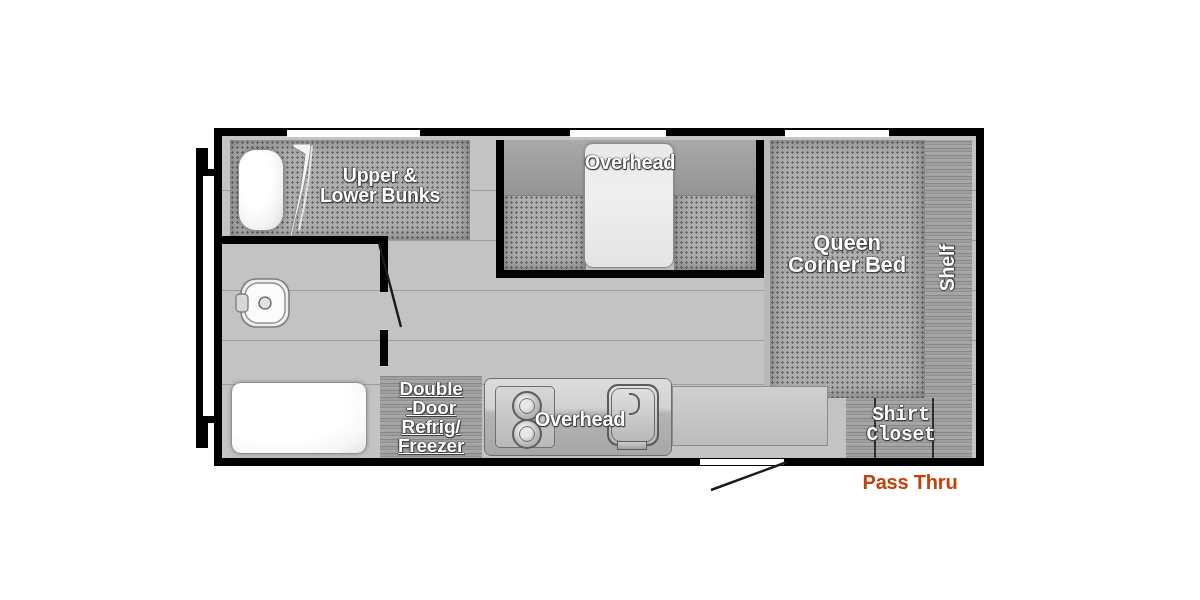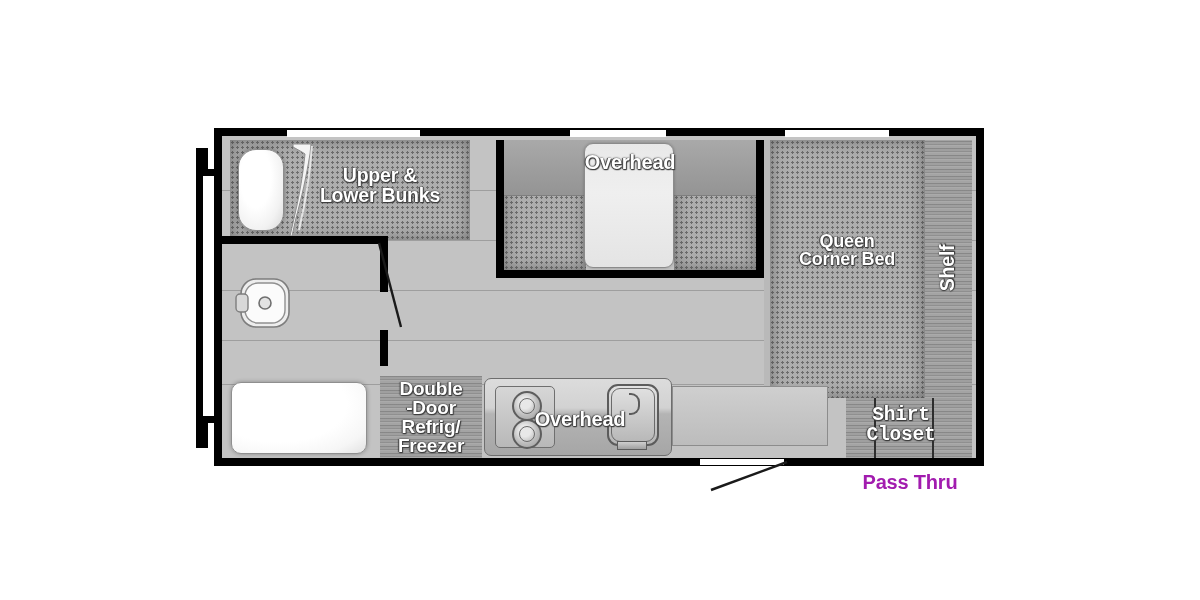--- a/index.html
+++ b/index.html
@@ -134,21 +134,21 @@
 
   #counter{left:672px;top:386px;width:156px;height:60px;
     background:linear-gradient(180deg,#cfcfcf,#bcbcbc);border:1px solid #8c8c8c;}
 
   #shirt{left:846px;top:398px;width:126px;height:60px;}
   .shirt-div{position:absolute;top:0;width:1.5px;height:60px;background:#2e2e2e;}
 
   
   #passthru-slot{left:700px;top:459px;width:84px;height:6px;background:#fff;}
   #passthru-line{left:707px;top:462px;width:80px;height:28px;}
-  #passthru-lbl{color:#a21caf;text-shadow:none;}
+  #passthru-lbl{color:#c2410c;text-shadow:none;}
 
   svg{display:block;overflow:visible;}
 </style>
 </head>
 <body>
 
 <div id="stage">
 
   <div class="abs" id="shell"></div>
   <div class="abs floor" id="interior">
@@ -210,39 +210,39 @@
     <div class="abs" id="din-oh"></div>
     <div class="abs" id="din-table"></div>
   </div>
   <div class="lbl" style="left:512px;top:152px;width:236px;font-size:20px;">Overhead</div>
 
   <div class="abs" id="bedwall"></div>
   <div class="abs dots dots-sh" id="bed"></div>
   <div class="abs" id="bed-sep"></div>
   <div class="abs wood" id="shelf"></div>
 
-  <div class="lbl" style="left:777px;top:232px;width:140px;font-size:18px;">Queen
+  <div class="lbl" style="left:777px;top:232px;width:140px;font-size:22px;">Queen
 Corner Bed</div>
   <div class="lbl" id="shelf-lbl" style="left:908px;top:258px;width:80px;font-size:19.5px;">Shelf</div>
 
   <div class="abs" id="kitch-wrap">
     <div class="abs wood" id="fridge"></div>
 
     <div class="abs" id="galley">
       <div class="abs" id="stove">
         <div class="burner" style="left:16px;top:4px;"></div>
         <div class="burner" style="left:16px;top:32px;"></div>
       </div>
       <div class="abs" id="sink"></div>
       <div class="abs" id="sink2"></div>
       <div class="abs" id="faucet"></div>
       <div class="abs" id="faucet-base"></div>
     </div>
   </div>
-  <div class="lbl" style="left:381px;top:379px;width:100px;font-size:19px;line-height:1.0;">Double
+  <div class="lbl" style="left:381px;top:379px;width:100px;font-size:19px;line-height:1.0;text-decoration:underline;">Double
 -Door
 Refrig/
 Freezer</div>
   <div class="lbl" style="left:500px;top:409px;width:160px;font-size:20px;">Overhead</div>
 
   <div class="abs" id="counter"></div>
 
   <div class="abs wood" id="shirt">
     <div class="shirt-div" style="left:28px;"></div>
     <div class="shirt-div" style="left:86px;"></div>

